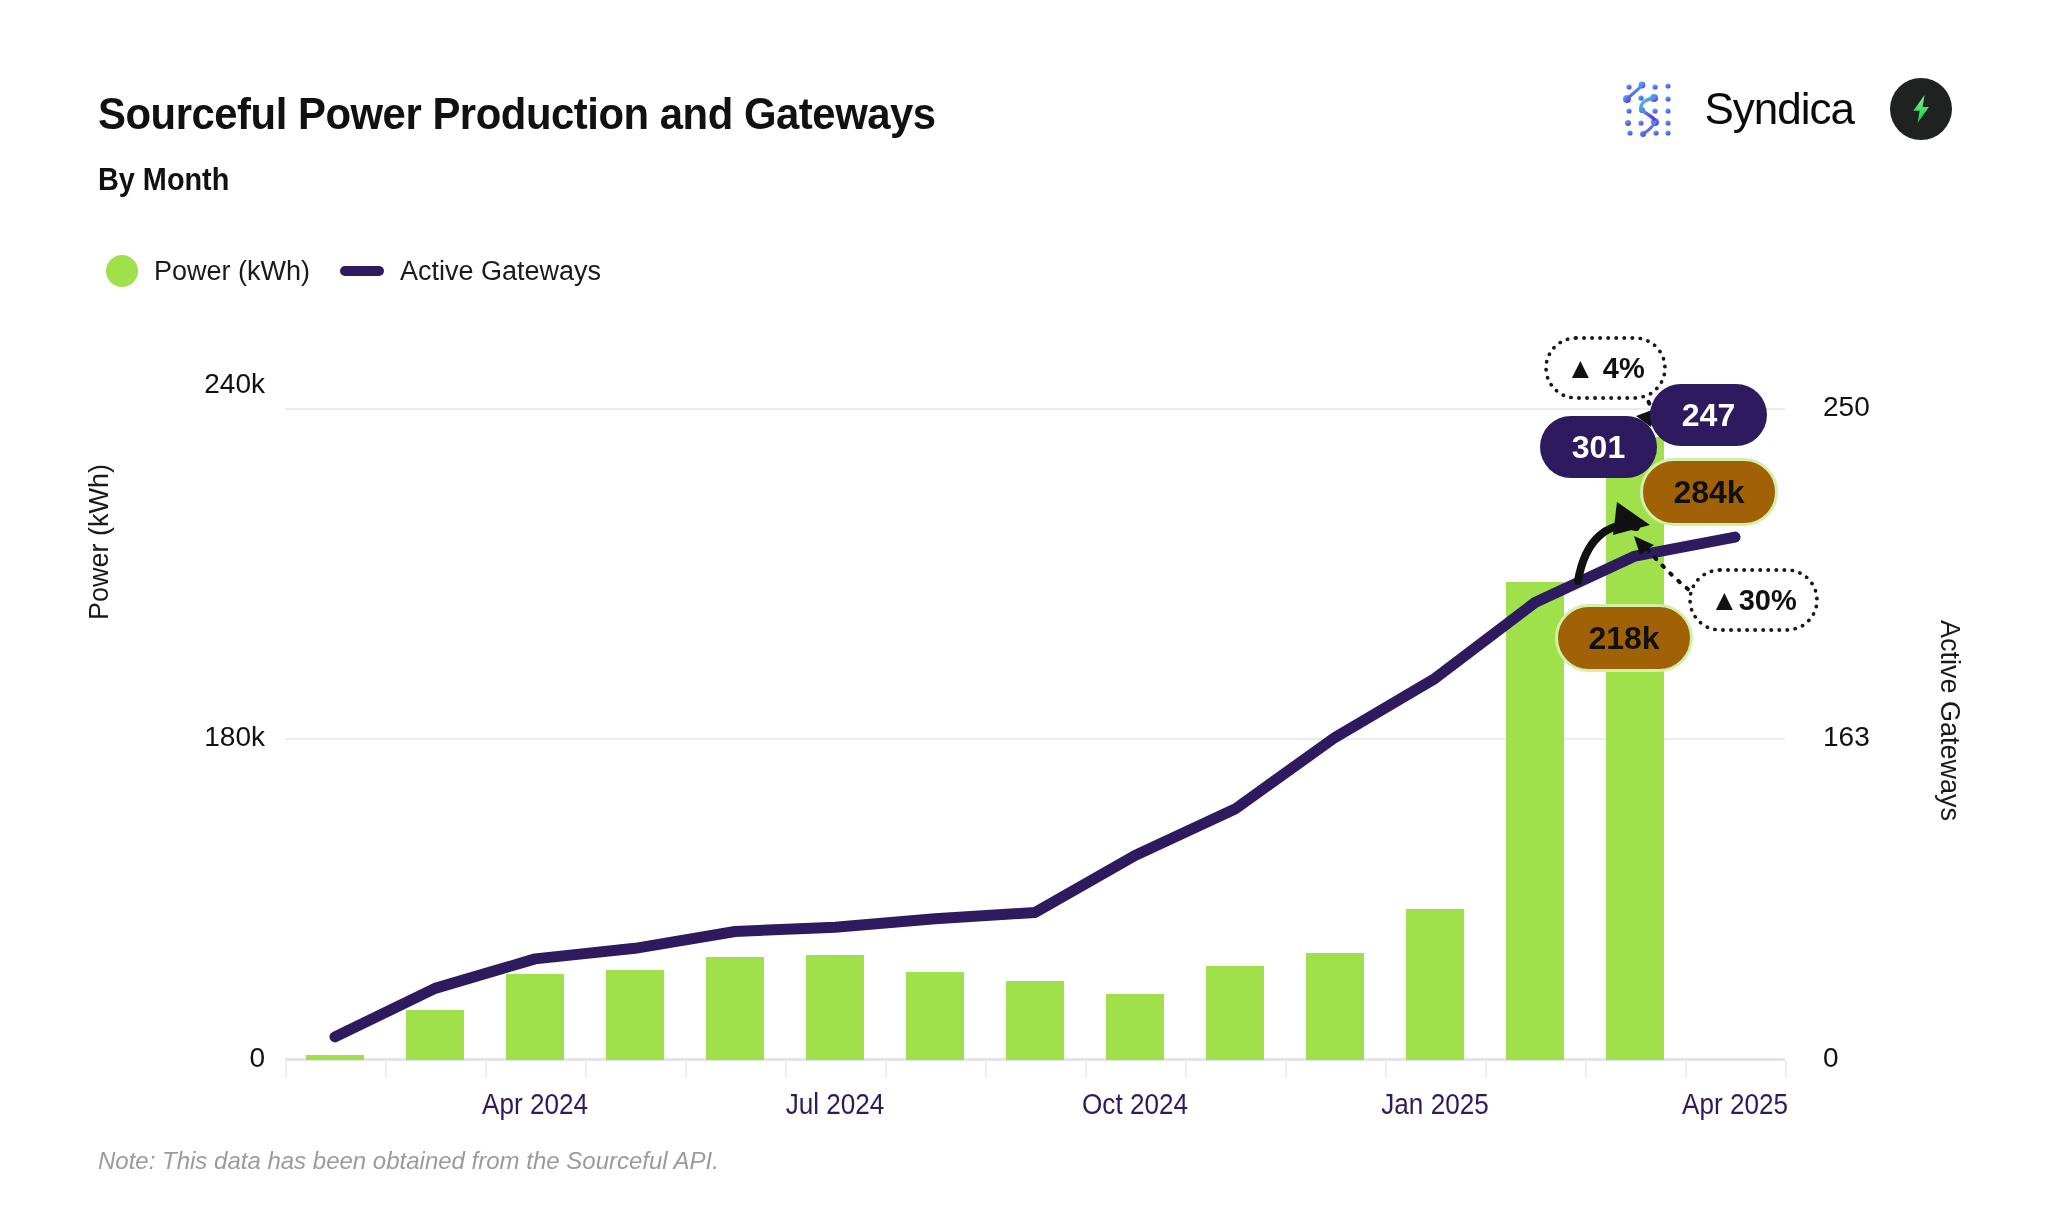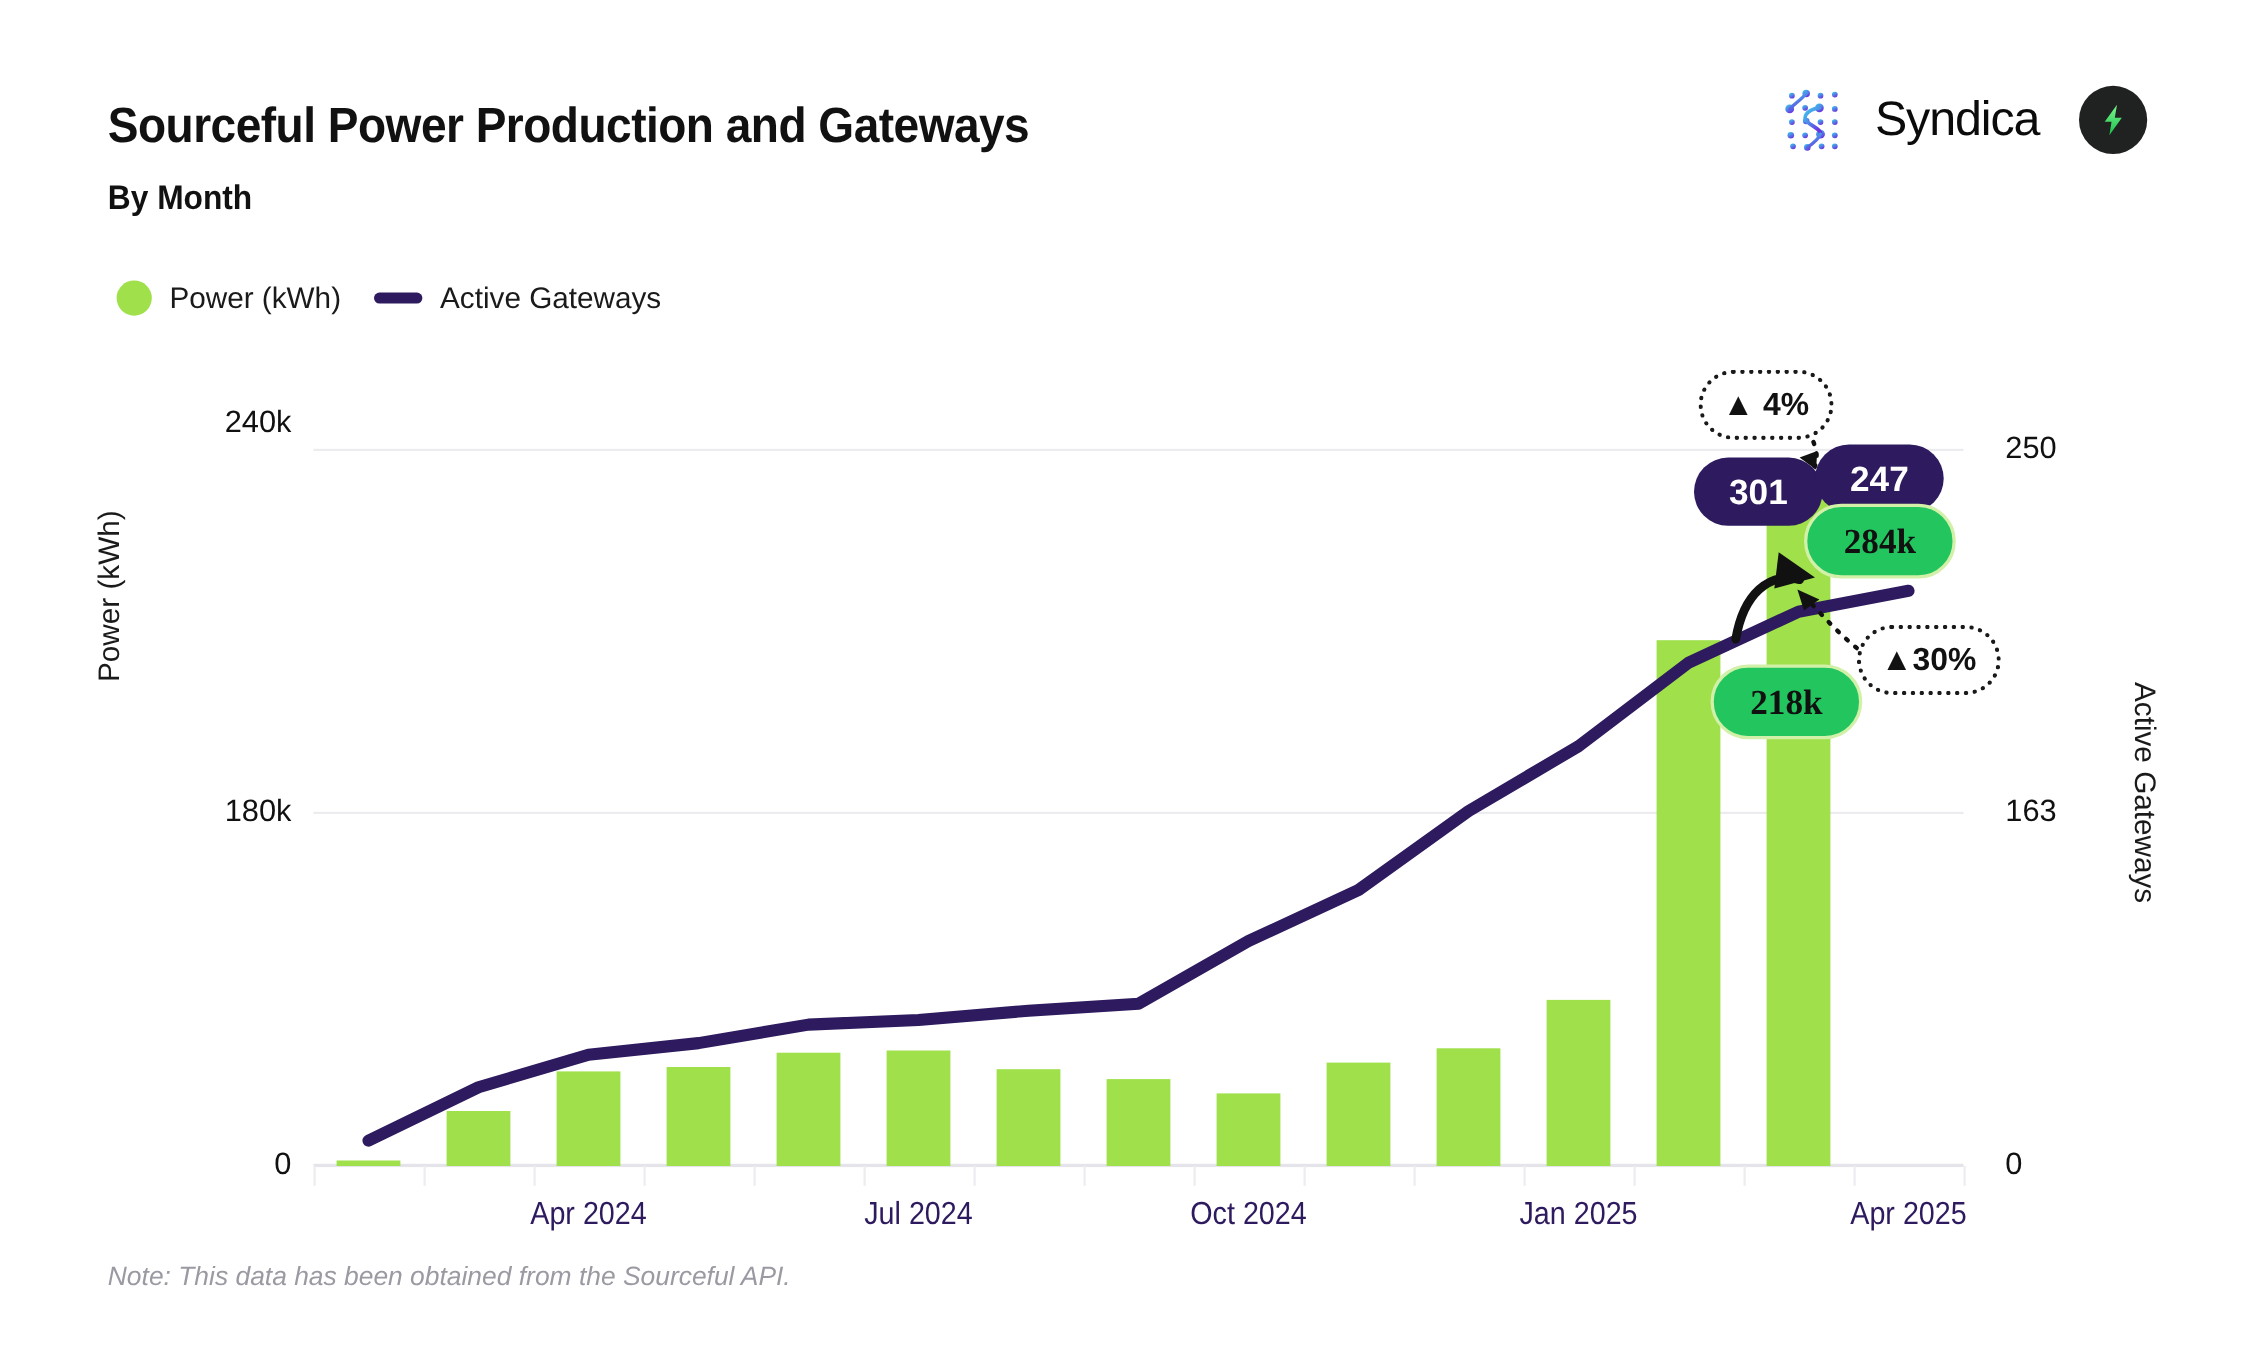--- a/index.html
+++ b/index.html
@@ -38,21 +38,21 @@
   .bar{position:absolute;bottom:0;background:#9fe04b;}
   .tick{position:absolute;top:660px;width:2px;height:18px;background:#ededf1;}
   .xlabel{position:absolute;top:1088px;font-size:29px;color:#2e1a5e;font-weight:400;transform:translateX(-50%) scaleX(0.9);white-space:nowrap;}
 
   svg.linelayer{position:absolute;left:0;top:0;width:2048px;height:1227px;pointer-events:none;}
 
   
   .pill{position:absolute;display:flex;align-items:center;justify-content:center;
         font-weight:700;white-space:nowrap;}
   .pill-dark{background:#2e1a5e;color:#ffffff;border-radius:40px;font-size:32px;}
-  .pill-green{background:#22c55e;color:#111111;border-radius:40px;font-size:32px;border:3px solid #d2f0a8;font-family:Liberation Serif, serif;}
+  .pill-green{background:#a16207;color:#111111;border-radius:40px;font-size:32px;border:3px solid #d2f0a8;}
 
   .callout{position:absolute;display:flex;align-items:center;justify-content:center;
         background:#ffffff;border:4px dotted #1a1a1a;border-radius:34px;
         font-size:29px;font-weight:700;color:#111;white-space:nowrap;padding:0 18px;}
 
   .note{position:absolute;left:98px;top:1147px;font-size:24px;font-style:italic;color:#9a9aa2;white-space:nowrap;text-align:center;}
 </style>
 </head>
 <body>
 
@@ -189,21 +189,21 @@
     <path d="M1636 416 L1651 427 L1652 410" fill="#111"></path>
     <path d="M1697 596 C 1675 580, 1660 563, 1646 548" stroke="#111" stroke-width="4" fill="none" stroke-dasharray="2 9" stroke-linecap="round"></path>
     <path d="M1634 536 L1654 545 L1640 555" fill="#111"></path>
     <path d="M1578 581 C 1585 540, 1608 520, 1636 527" stroke="#111" stroke-width="8" fill="none" stroke-linecap="round"></path>
     <path d="M1617 502 L1650 525 L1613 535 Z" fill="#111"></path>
   </svg>
 
   <div class="pill pill-dark" style="left:1540px;top:416px;width:117px;height:62px;">
     <span>301</span>
   </div>
-  <div class="pill pill-dark" style="left:1650px;top:404px;width:117px;height:62px;">
+  <div class="pill pill-dark" style="left:1650px;top:384px;width:117px;height:62px;">
     <span>247</span>
   </div>
   <div class="pill pill-green" style="left:1640px;top:458px;width:132px;height:62px;">
     <span>284k</span>
   </div>
   <div class="pill pill-green" style="left:1555px;top:604px;width:132px;height:62px;text-align:center;">
     <span>218k</span>
   </div>
 
   <div class="callout" style="left:1544px;top:336px;height:56px;">

